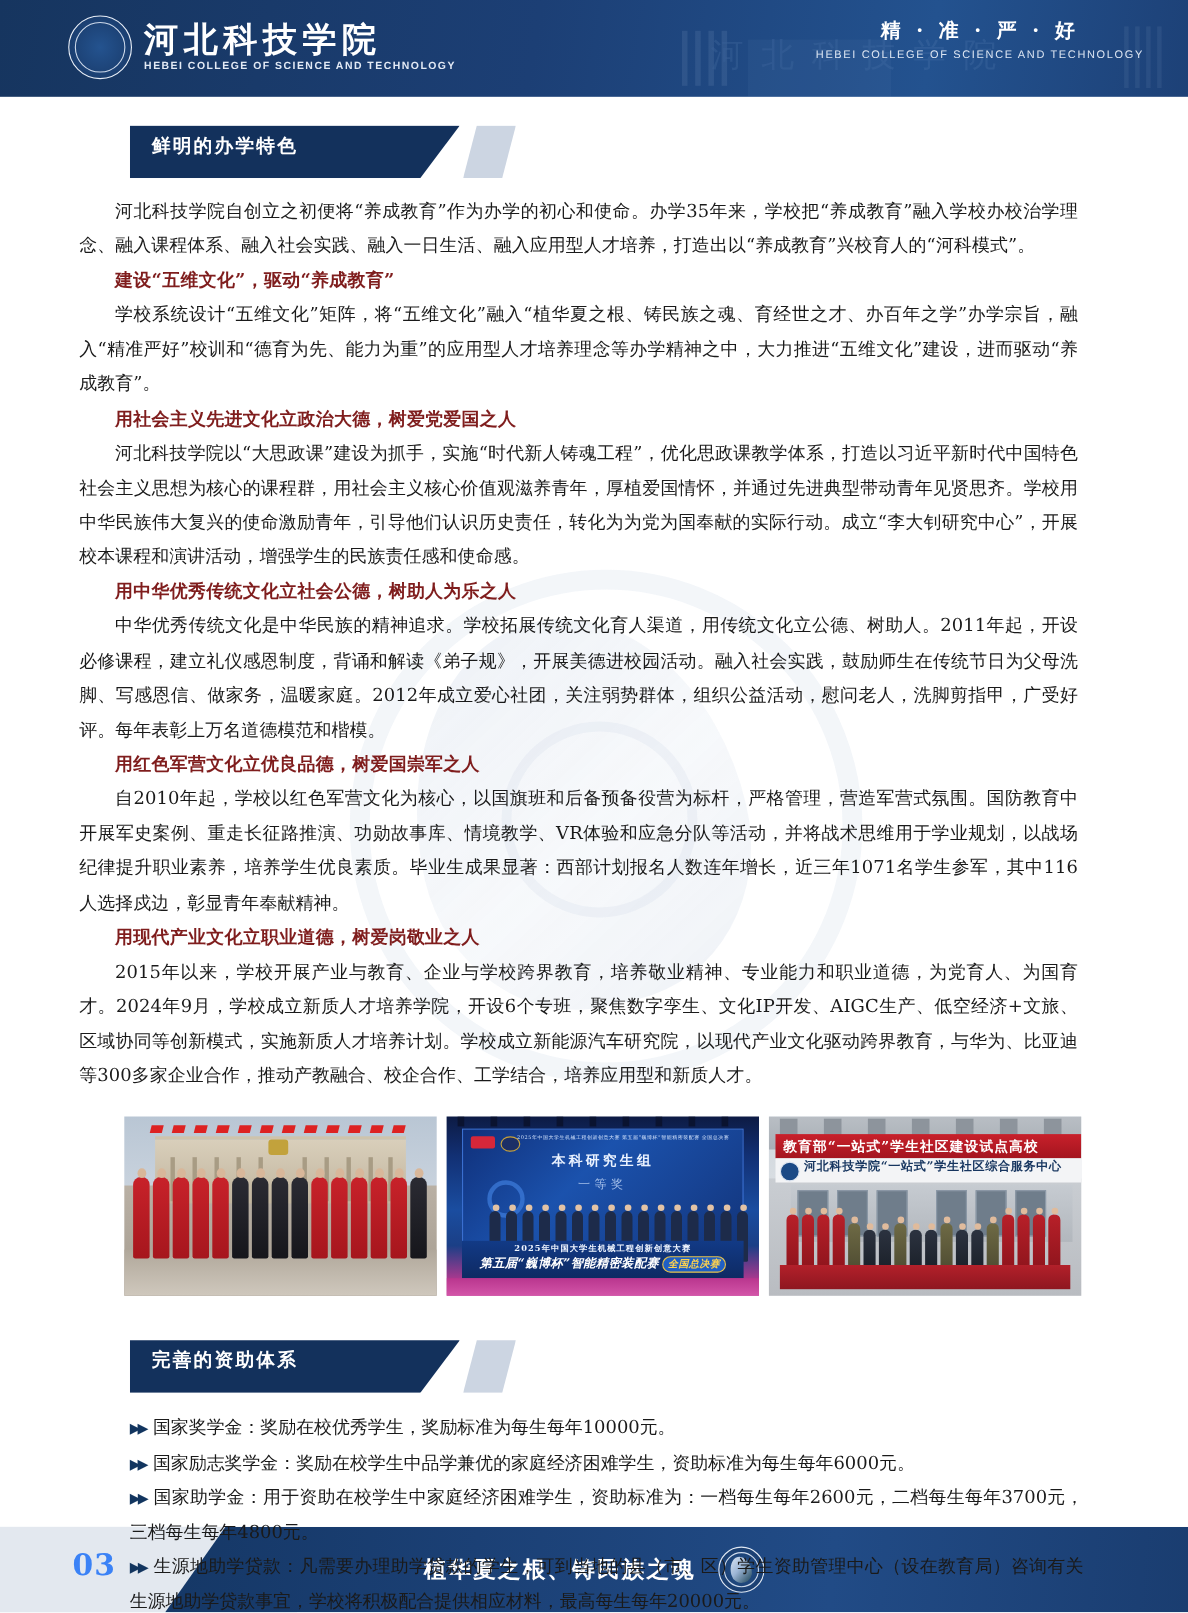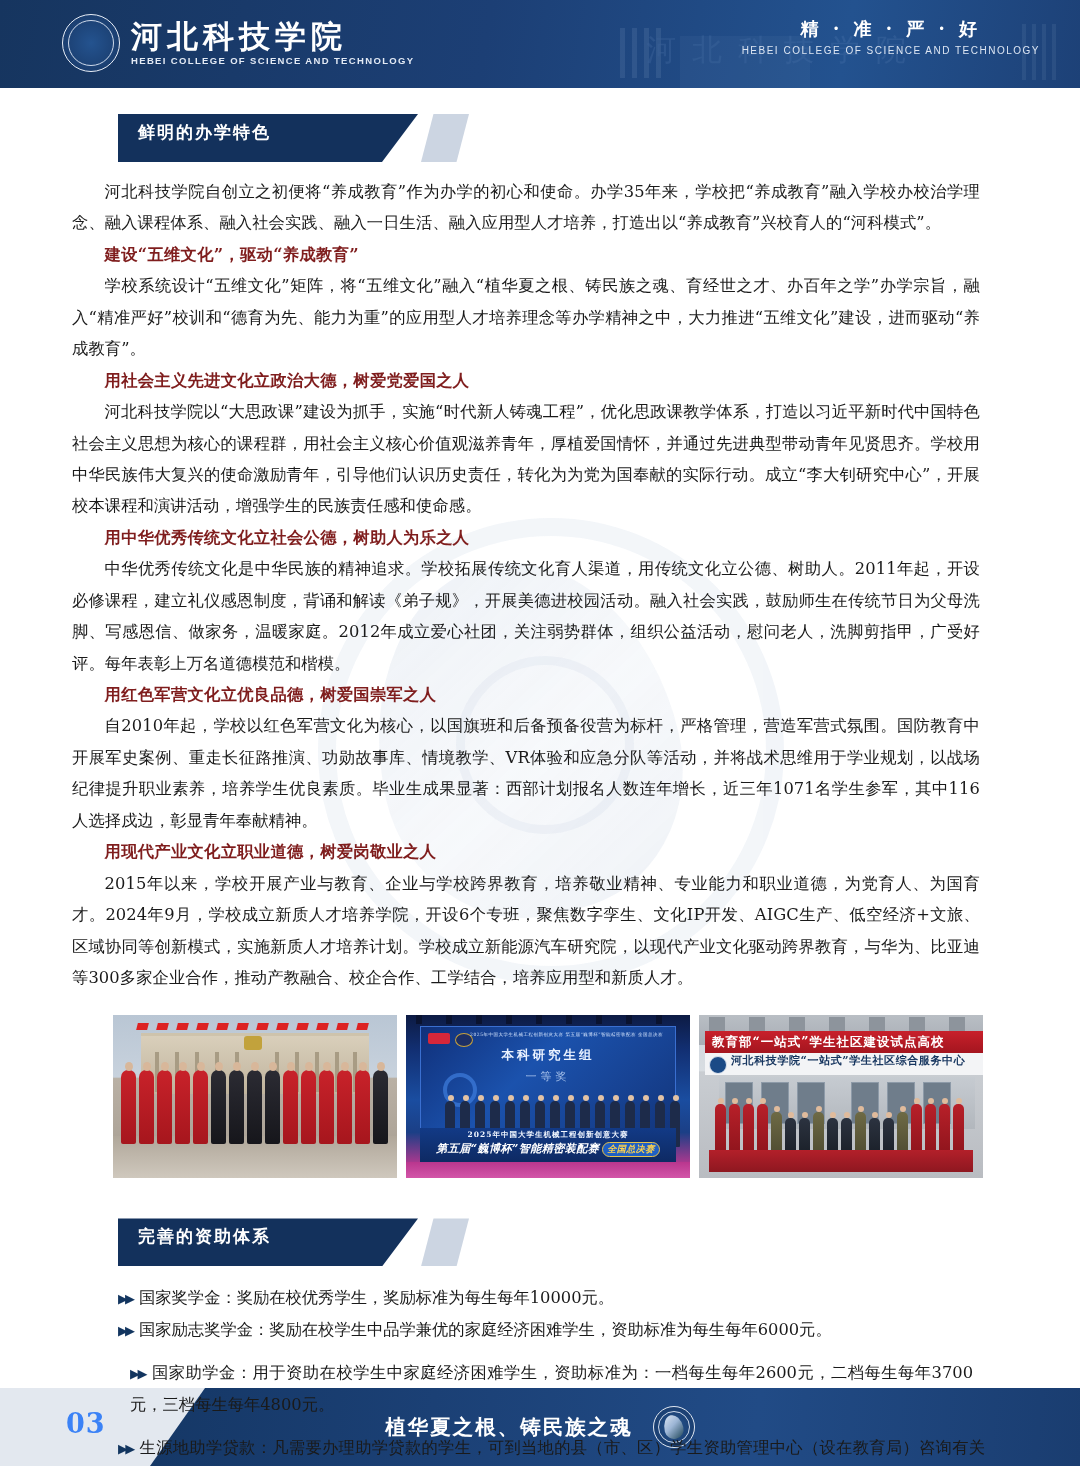--- a/index.html
+++ b/index.html
@@ -635,21 +635,21 @@
 
   <div class="section-head" style="margin-top:40px;">
     <div class="sec-bar"></div>
     <div class="sec-bar-title">完善的资助体系</div>
     <div class="sec-slash"></div>
   </div>
 
   <div class="bullet-list" style="margin-top:16px;">
     <p class="bullet-item" style="margin:0;"><span class="bullet-mark">▶▶</span><span>国家奖学金：奖励在校优秀学生，奖励标准为每生每年10000元。</span></p>
     <p class="bullet-item" style="margin:0;"><span class="bullet-mark">▶▶</span><span>国家励志奖学金：奖励在校学生中品学兼优的家庭经济困难学生，资助标准为每生每年6000元。</span></p>
-    <p class="bullet-item" style="margin:12px;"><span class="bullet-mark">▶▶</span><span>国家助学金：用于资助在校学生中家庭经济困难学生，资助标准为：一档每生每年2600元，二档每生每年3700元，三档每生每年4800元。</span></p>
+    <p class="bullet-item" style="margin:0;"><span class="bullet-mark">▶▶</span><span>国家助学金：用于资助在校学生中家庭经济困难学生，资助标准为：一档每生每年2600元，二档每生每年3700元，三档每生每年4800元。</span></p>
     <p class="bullet-item" style="margin:0;"><span class="bullet-mark">▶▶</span><span>生源地助学贷款：凡需要办理助学贷款的学生，可到当地的县（市、区）学生资助管理中心（设在教育局）咨询有关生源地助学贷款事宜，学校将积极配合提供相应材料，最高每生每年20000元。</span></p>
 
   </div>
 
 </div>
 
 <div class="page-footer">
   <div class="foot-grey"></div>
   <div class="foot-navy"></div>
   <div class="foot-page-no">03</div>

